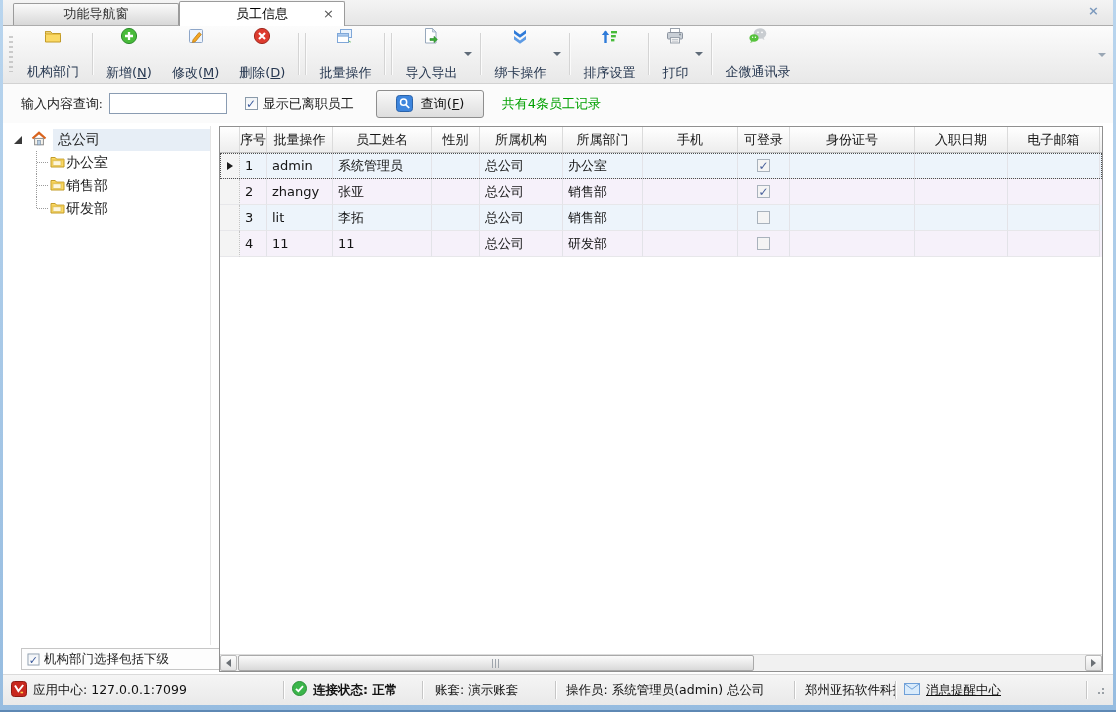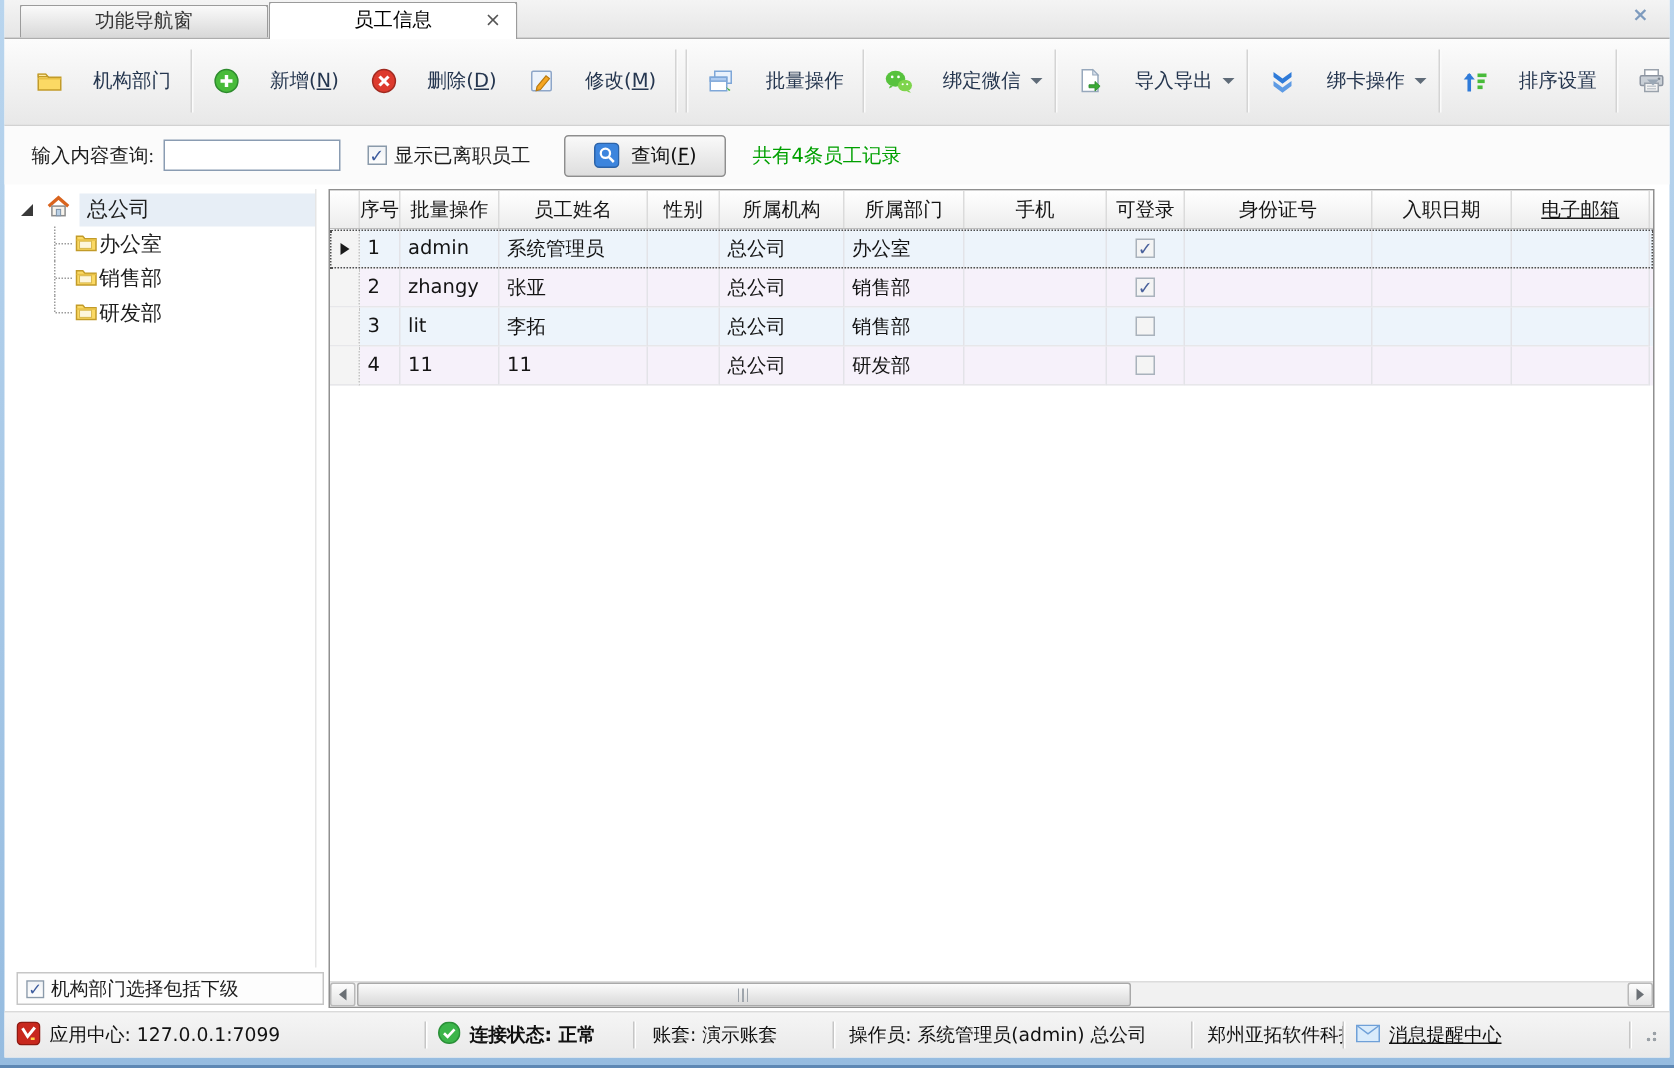--- a/index.html
+++ b/index.html
@@ -23,21 +23,21 @@
   .tabclose { position:absolute; right:10px; top:4px; font-size:13px; line-height:15px; color:#555; }
   .stripclose { position:absolute; right:14px; top:3px; font-size:13px; color:#7E9BBE; font-weight:bold; }
 
   
   .toolbar { position:absolute; left:0; top:26px; width:100%; height:58px;
              background:linear-gradient(#FCFCFC,#E8E8E8); border-bottom:1px solid #D2D2D2;
              display:flex; align-items:stretch; padding:2px 16px 3px 6px; }
   .tb-grip { width:4px; margin:8px 4px 8px 0;
              background:repeating-linear-gradient(#B9B9B9 0 2px, transparent 2px 5px); opacity:.7; }
   .tb-items { display:flex; align-items:stretch; }
-  .tb-btn { position:relative; display:flex; flex-direction:row; align-items:center; justify-content:center;
+  .tb-btn { position:relative; display:flex; flex-direction:column; align-items:center; justify-content:center;
             gap:19px; padding:2px 10px; color:#25364F; font-size:13px; white-space:nowrap; border-radius:2px; }
   .tb-btn.has-dd { padding-right:20px; }
   .tb-ico { width:20px; height:18px; display:flex; align-items:center; justify-content:center; }
   .tb-dd { position:absolute; right:5px; top:50%; margin-top:-2px; width:0; height:0;
            border-left:4px solid transparent; border-right:4px solid transparent; border-top:4px solid #5F6B78; }
   .tb-sep { width:1px; margin:5px 3px; background:#D4D4D4; box-shadow:1px 0 0 #FBFBFB; }
   .tb-overflow { position:absolute; right:7px; top:50%; margin-top:-2px; width:0; height:0;
            border-left:4px solid transparent; border-right:4px solid transparent; border-top:4px solid #9AA7B5; }
 
   
@@ -66,21 +66,21 @@
   .tw-exp { margin-left:8px; width:0; height:0;
             border-left:4px solid transparent; border-top:4px solid transparent;
             border-right:4px solid #3A3A3A; border-bottom:4px solid #3A3A3A; }
   .tw-home { margin-left:9px; }
   .tree-root-label { margin-left:6px; flex:1; background:#E7EEF6; padding:2px 5px; }
   .tree-child { position:relative; display:flex; align-items:center; height:23px; padding-left:60px; }
   .tree-child::before { content:""; position:absolute; left:30px; top:0; bottom:0; border-left:1px dotted #9B9B9B; }
   .tree-child.last::before { bottom:12px; }
   .tree-child::after { content:""; position:absolute; left:31px; top:11px; width:11px; border-top:1px dotted #9B9B9B; }
   .tw-folder { position:absolute; left:44px; top:4px; }
-  .treefooter { position:absolute; left:8px; top:648px; width:205px; height:22px; border:1px solid #C6C6C6;
+  .treefooter { position:absolute; left:18px; top:648px; width:205px; height:22px; border:1px solid #C6C6C6;
                 background:#FDFDFD; display:flex; align-items:center; padding-left:5px; font-size:12.5px; }
   .treefooter .cb { transform:scale(.92); }
   .tf-label { margin-left:4px; }
 
   
   .grid { position:absolute; left:216px; top:126px; width:884px; height:546px;
           border:1px solid #909090; background:#fff; overflow:hidden; }
   .gh { display:flex; height:26px; background:linear-gradient(#FFFFFF,#EDEDED); border-bottom:1px solid #BEBEBE; }
   .gh-cell { display:flex; align-items:center; justify-content:center; font-size:13px; color:#141414;
              border-right:1px solid #DBDBDB; overflow:hidden; white-space:nowrap; flex:0 0 auto; }
@@ -164,65 +164,49 @@
               <svg width="18" height="18" viewBox="0 0 18 18">
                 <circle cx="9" cy="9" r="7.6" fill="#48BB3A" stroke="#2E8B2E"></circle>
                 <path d="M9 5v8M5 9h8" stroke="#fff" stroke-width="2.3"></path>
               </svg>
             </span>
             <span><span>新增(</span><span class="mn">N</span><span>)</span></span>
           </div>
           <div class="tb-btn">
             <span class="tb-ico">
               <svg width="18" height="18" viewBox="0 0 18 18">
+                <rect x="2.5" y="2.5" width="13" height="13" rx="1" fill="#EDF3FB" stroke="#8EA6C8"></rect>
+                <path d="M6 12.8l6-7.3 2.3 1.9-6 7.3-2.8.7z" fill="#F5A623" stroke="#B97A10" stroke-width=".8"></path>
+              </svg>
+            </span>
+            <span><span>修改(</span><span class="mn">M</span><span>)</span></span>
+          </div>
+          <div class="tb-btn">
+            <span class="tb-ico">
+              <svg width="18" height="18" viewBox="0 0 18 18">
                 <circle cx="9" cy="9" r="7.6" fill="#DD3B2E" stroke="#A02A20"></circle>
                 <path d="M6 6l6 6M12 6l-6 6" stroke="#fff" stroke-width="2.1"></path>
               </svg>
             </span>
             <span><span>删除(</span><span class="mn">D</span><span>)</span></span>
-          </div>
-          <div class="tb-btn">
-            <span class="tb-ico">
-              <svg width="18" height="18" viewBox="0 0 18 18">
-                <rect x="2.5" y="2.5" width="13" height="13" rx="1" fill="#EDF3FB" stroke="#8EA6C8"></rect>
-                <path d="M6 12.8l6-7.3 2.3 1.9-6 7.3-2.8.7z" fill="#F5A623" stroke="#B97A10" stroke-width=".8"></path>
-              </svg>
-            </span>
-            <span><span>修改(</span><span class="mn">M</span><span>)</span></span>
           </div>
           <div class="tb-sep"></div>
           <div class="tb-sep"></div>
           <div class="tb-btn">
             <span class="tb-ico">
               <svg width="18" height="18" viewBox="0 0 18 18">
                 <rect x="4.5" y="2.5" width="11" height="8" fill="#EAF2FC" stroke="#7FA7D8"></rect>
                 <rect x="1.5" y="6.5" width="11" height="9" fill="#fff" stroke="#7FA7D8"></rect>
                 <rect x="1.5" y="6.5" width="11" height="2.6" fill="#AECBF0" stroke="#7FA7D8"></rect>
                 <path d="M12 13l3 2-1 .6z" fill="#3BAA35"></path>
               </svg>
             </span>
             <span><span>批量操作</span></span>
           </div>
           <div class="tb-sep"></div>
-          <div class="tb-btn has-dd">
-            <span class="tb-ico">
-              <svg width="20" height="17" viewBox="0 0 20 17">
-                <ellipse cx="8" cy="6.5" rx="6.5" ry="5.3" fill="#57C23D"></ellipse>
-                <path d="M4.5 10.8 3.6 13l2.6-1.2z" fill="#57C23D"></path>
-                <circle cx="5.8" cy="5.3" r=".9" fill="#fff"></circle>
-                <circle cx="10" cy="5.3" r=".9" fill="#fff"></circle>
-                <ellipse cx="14.3" cy="11" rx="4.7" ry="3.9" fill="#7ED44C"></ellipse>
-                <path d="M16.8 14.2l1.5 1.6-2.6-.6z" fill="#7ED44C"></path>
-                <circle cx="12.8" cy="10.2" r=".7" fill="#fff"></circle>
-                <circle cx="15.8" cy="10.2" r=".7" fill="#fff"></circle>
-              </svg>
-            </span>
-            <span><span>绑定微信</span></span>
-            <span class="tb-dd"></span>
-          </div>
           <div class="tb-sep"></div>
           <div class="tb-btn has-dd">
             <span class="tb-ico">
               <svg width="18" height="18" viewBox="0 0 18 18">
                 <path d="M3.5 1.5h7l3.5 3.5v11h-10.5z" fill="#fff" stroke="#97A8BC"></path>
                 <path d="M10.5 1.5l3.5 3.5h-3.5z" fill="#D8E2EE" stroke="#97A8BC" stroke-width=".7"></path>
                 <path d="M8 11.5h4v-2.2l3.4 3.2-3.4 3.2v-2.2H8z" fill="#3BAA35" stroke="#2E8B2E" stroke-width=".6"></path>
               </svg>
             </span>
             <span><span>导入导出</span></span>
@@ -352,21 +336,21 @@
           <div class="gh-cell" style="width: 27px;">序号</div>
           <div class="gh-cell" style="width: 66px;">批量操作</div>
           <div class="gh-cell" style="width: 99px;">员工姓名</div>
           <div class="gh-cell" style="width: 48px;">性别</div>
           <div class="gh-cell" style="width: 83px;">所属机构</div>
           <div class="gh-cell" style="width: 80px;">所属部门</div>
           <div class="gh-cell" style="width: 95px;">手机</div>
           <div class="gh-cell" style="width: 52px;">可登录</div>
           <div class="gh-cell" style="width: 125px;">身份证号</div>
           <div class="gh-cell" style="width: 93px;">入职日期</div>
-          <div class="gh-cell" style="width: 92px; text-decoration: underline;">电子邮箱</div>
+          <div class="gh-cell" style="width: 92px;">电子邮箱</div>
         </div>
     <div id="grid-rows">
           <div class="gr odd current">
             <div class="gc-sel" style="width: 20px;">
               <span class="rowptr"></span>
             </div>
             <div class="gc" style="width: 27px;">1</div>
             <div class="gc" style="width: 66px;">admin</div>
             <div class="gc" style="width: 99px;">系统管理员</div>
             <div class="gc" style="width: 48px;"></div>

